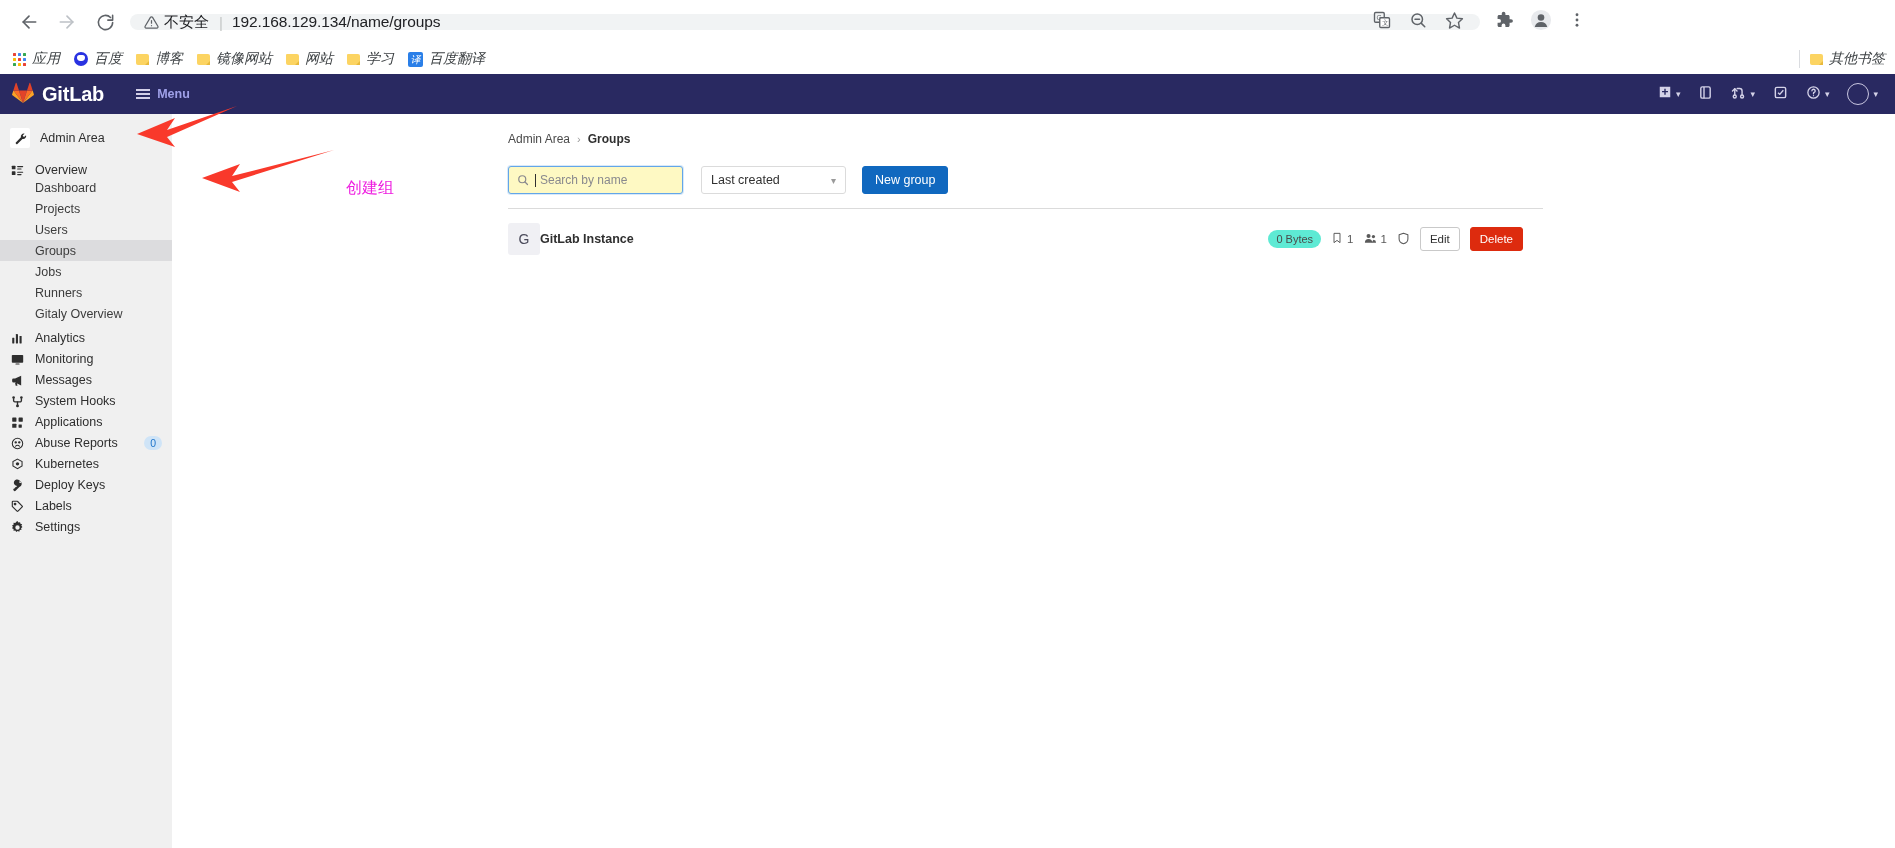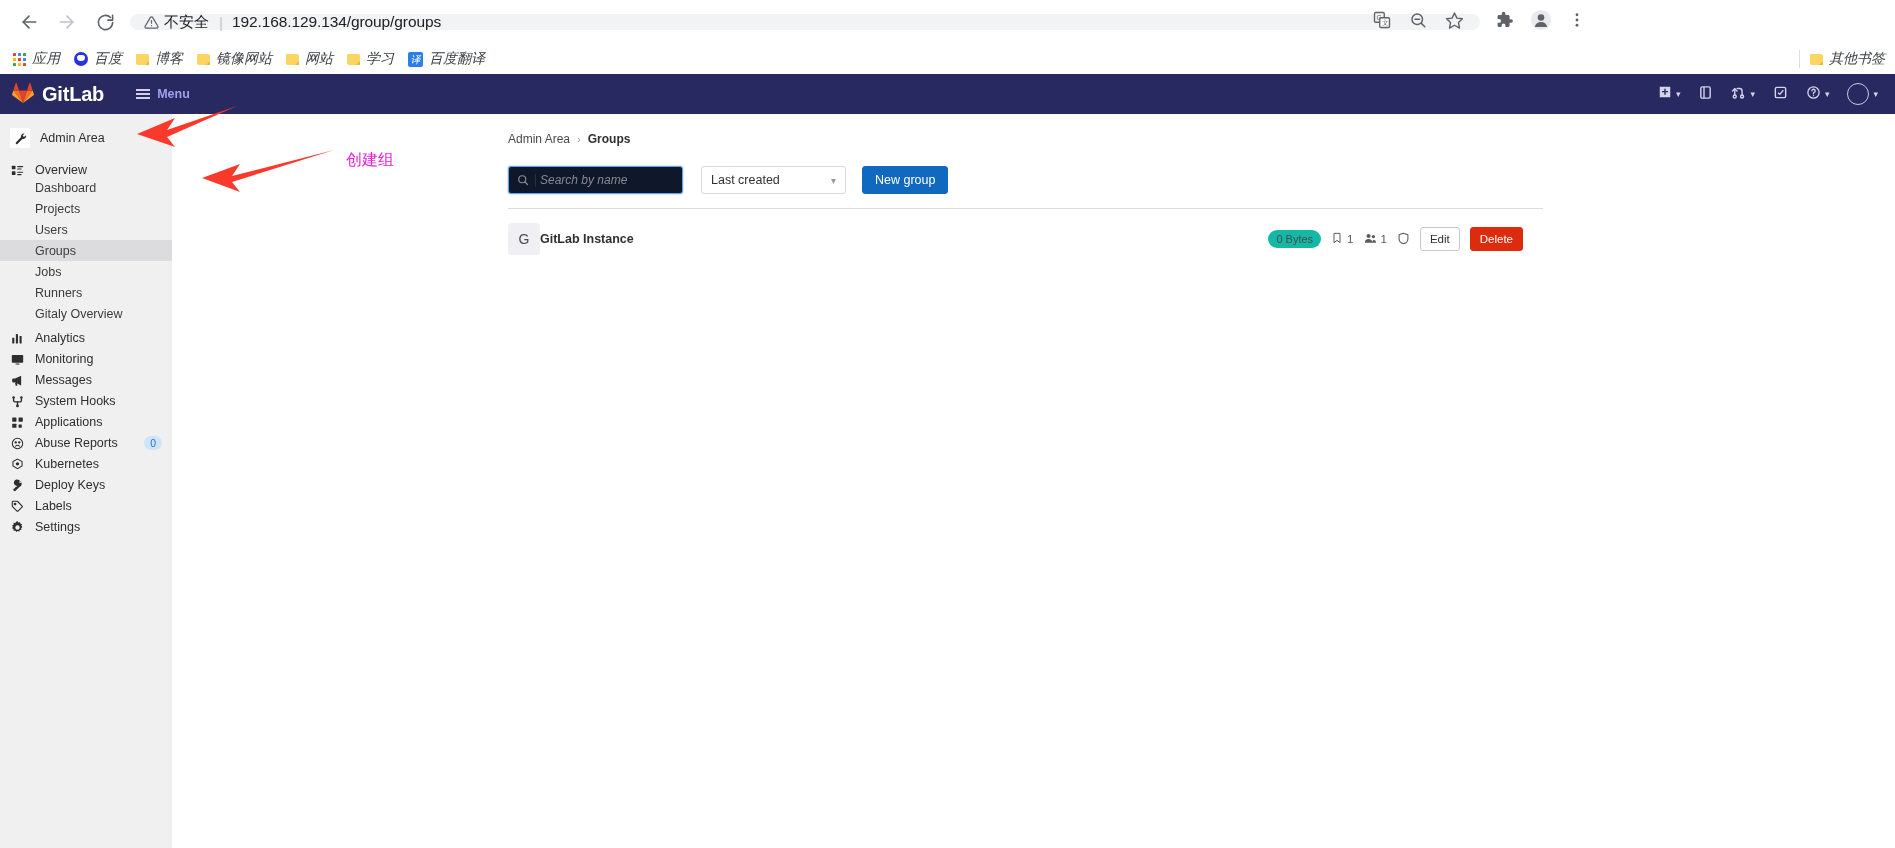--- a/index.html
+++ b/index.html
@@ -302,23 +302,22 @@
   }
   .search-box {
     width: 175px;
     height: 28px;
     border: 1px solid #63a6e9;
     border-radius: 3px;
     display: flex;
     align-items: center;
     padding: 8px 8px;
     gap: 6px;
-    background: #0f172a;
+    background: #fef9c3;
     box-shadow: 0 0 0 1px rgba(99,166,233,0.25);
-    font-style: italic;
   }
   .search-box .s-ico { color: #89898e; display:flex; }
   .search-caret {
     width: 1px; height: 13px; background: #303030;
     margin-right: -2px;
   }
   .search-ph { font-size: 12px; color: #89898e; }
   .sort-select {
     margin-left: 18px;
     width: 145px;
@@ -377,21 +376,21 @@
     cursor: pointer;
   }
   .group-actions {
     margin-left: auto;
     display: flex;
     align-items: center;
     gap: 10px;
     padding-right: 20px;
   }
   .size-badge {
-    background: #14b8a6;
+    background: #5eead4;
     color: #4a4a4a;
     font-size: 11px;
     border-radius: 10px;
     padding: 3px 8px;
   }
   .stat {
     display: flex; align-items: center; gap: 4px;
     color: #5a5a5a; font-size: 11.5px;
   }
   .edit-btn {
@@ -456,21 +455,21 @@
     <div class="omnibox">
       <span class="warn-icon">
         <svg width="15" height="15" viewBox="0 0 24 24" fill="none" stroke="currentColor" stroke-width="2" stroke-linecap="round" stroke-linejoin="round">
             <path d="M10.29 3.86L1.82 18a2 2 0 0 0 1.71 3h16.94a2 2 0 0 0 1.71-3L13.71 3.86a2 2 0 0 0-3.42 0z"></path>
             <line x1="12" y1="9" x2="12" y2="13"></line>
             <line x1="12" y1="17" x2="12.01" y2="17"></line>
           </svg>
       </span>
       <span class="not-secure">不安全</span>
       <span class="omni-sep">|</span>
-      <span class="url-text">192.168.129.134/group/groups</span>
+      <span class="url-text">192.168.129.134/name/groups</span>
 
       <div class="omni-right">
         <span>
           <svg width="18" height="18" viewBox="0 0 24 24" fill="currentColor">
               <rect x="2" y="2" width="13" height="13" rx="1.5" fill="none" stroke="currentColor" stroke-width="1.8"></rect>
               <text x="4.5" y="11.5" font-size="9" fill="currentColor" font-family="Liberation Sans, sans-serif">G</text>
               <rect x="9" y="9" width="13" height="13" rx="1.5" fill="#fff" stroke="currentColor" stroke-width="1.8"></rect>
               <text x="12" y="19" font-size="9" fill="currentColor" font-family="Liberation Sans, sans-serif">文</text>
             </svg>
         </span>
@@ -879,21 +878,21 @@
         </span>
 
         <button class="edit-btn">Edit</button>
         <button class="delete-btn">Delete</button>
       </div>
     </div>
 
     <svg class="anno-arrow" style="left:-60px; top:28px;" width="230" height="70" viewBox="0 0 230 70">
       <path d="M222 8 L120 34 L128 22 L90 36 L128 50 L120 40 Z" fill="#f9392b"></path>
     </svg>
-    <span class="anno-text" style="left:174px; top:36px;">创建组</span>
+    <span class="anno-text" style="left:174px; top:64px;">创建组</span>
 
   </div>
 
   <svg class="anno-arrow" style="left:125px; top:100px;" width="120" height="70" viewBox="0 0 120 70">
     <path d="M112 6 L42 30 L50 18 L12 34 L50 47 L42 37 Z" fill="#f9392b"></path>
   </svg>
 
 </div>
 
 </body></html>

